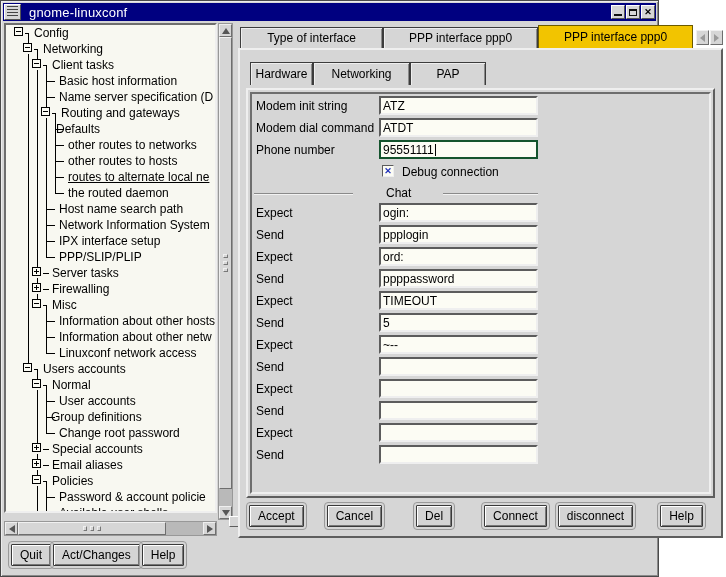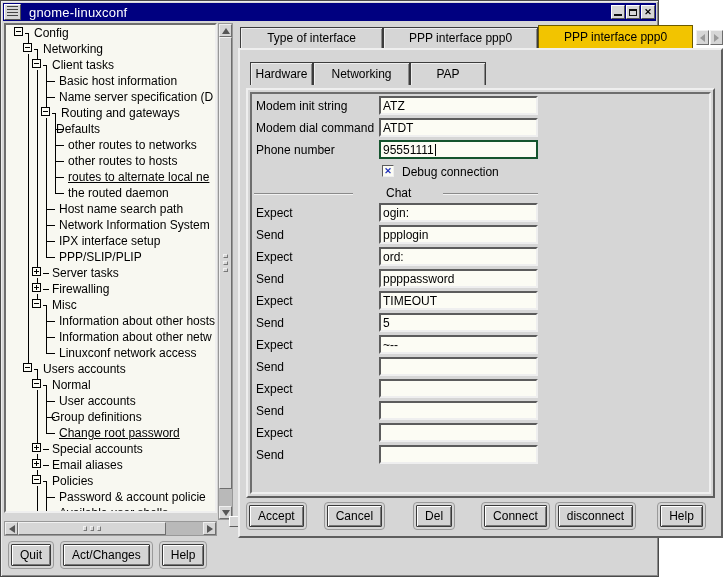--- a/index.html
+++ b/index.html
@@ -95,21 +95,21 @@
   .gbtn{font-family:"Liberation Sans",sans-serif;font-size:12px;color:#000;background:#d4d4d4;
         border:1px solid #3a3a3a;border-radius:1px;
         box-shadow:inset 1px 1px 0 #fff, inset -1px -1px 0 #787878;
         padding:3px 8px;outline:1px solid #9a9a9a;outline-offset:2px;white-space:nowrap}
   .pbtnrow{position:absolute;left:9px;top:455px;display:flex}
   .pbtnrow .gbtn.m1{margin-left:23px}
   .pbtnrow .gbtn.m2{margin-left:34px}
   .pbtnrow .gbtn.m3{margin-left:32px}
   .pbtnrow .gbtn.m4{margin-left:11px}
   .pbtnrow .gbtn.m5{margin-left:27px}
-  .bbar{position:absolute;left:10px;top:543px;display:flex;gap:12px}
+  .bbar{position:absolute;left:10px;top:543px;display:flex;gap:2px}
 </style>
 </head>
 <body>
 
 <div class="window">
 
   <div class="titlebar">
     <div class="menubtn">
       <div class="lines"></div>
     </div>
@@ -323,21 +323,21 @@
           <div class="tln" style="left: 31px; top: 0px; width: 1px; height: 16px;"></div>
           <div class="tln" style="left: 40px; top: 0px; width: 1px; height: 8px;"></div>
           <div class="tln" style="left: 40px; top: 8px; width: 1px; height: 8px;"></div>
           <div class="tln" style="left: 40px; top: 8px; width: 9px; height: 1px;"></div>
           <span class="tlab" style="left: 45px;">Group definitions</span>
         </div>
         <div class="trow">
           <div class="tln" style="left: 31px; top: 0px; width: 1px; height: 16px;"></div>
           <div class="tln" style="left: 40px; top: 0px; width: 1px; height: 8px;"></div>
           <div class="tln" style="left: 40px; top: 8px; width: 9px; height: 1px;"></div>
-          <span class="tlab" style="left: 53px; text-decoration: underline;">Change root password</span>
+          <span class="tlab" style="left: 53px;">Change root password</span>
         </div>
         <div class="trow">
           <div class="tln" style="left: 31px; top: 0px; width: 1px; height: 2px;"></div>
           <div class="tln" style="left: 31px; top: 13px; width: 1px; height: 3px;"></div>
           <div class="texp plus" style="left: 26px;"></div>
           <div class="tln" style="left: 37px; top: 8px; width: 6px; height: 1px;"></div>
           <span class="tlab" style="left: 46px;">Special accounts</span>
         </div>
         <div class="trow">
           <div class="tln" style="left: 31px; top: 0px; width: 1px; height: 2px;"></div>

